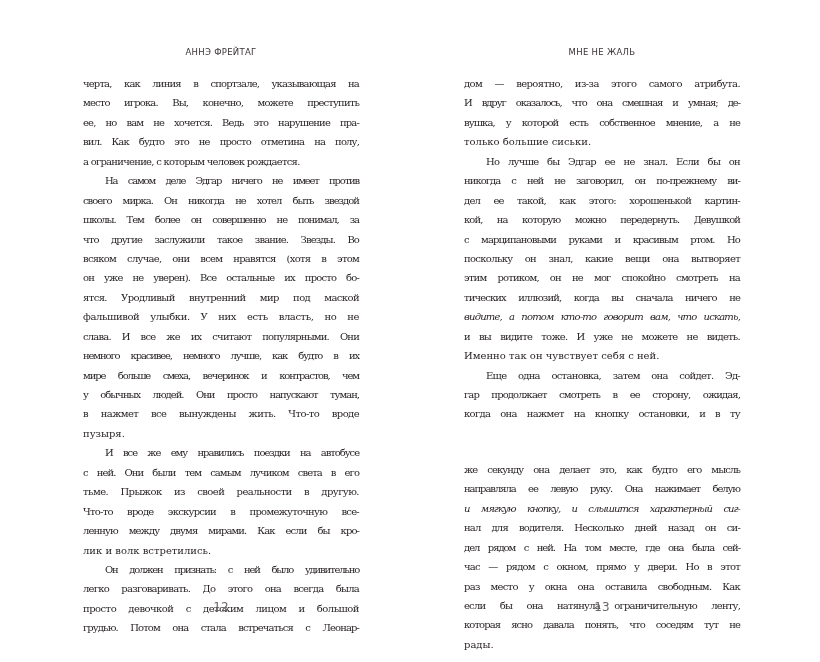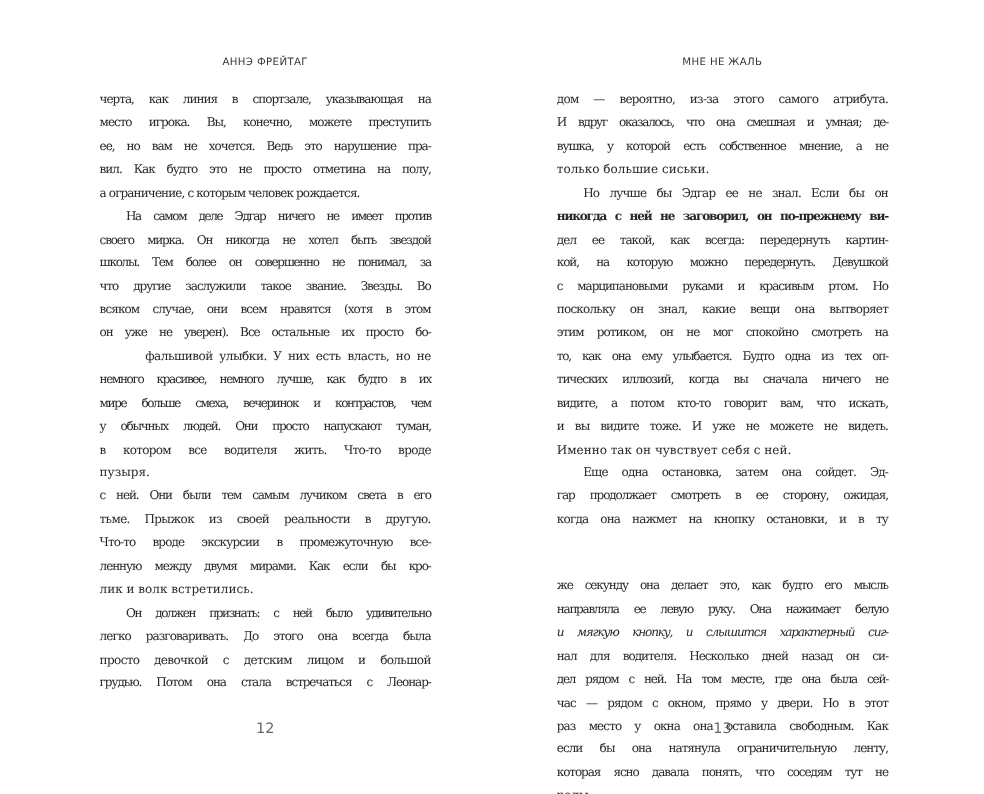--- a/index.html
+++ b/index.html
@@ -74,26 +74,29 @@
       <span class="line" style="letter-spacing: -0.85px;">место игрока. Вы, конечно, можете преступить</span>
       <span class="line" style="letter-spacing: -0.834px;">ее, но вам не хочется. Ведь это нарушение пра-</span>
       <span class="line" style="letter-spacing: -0.831px;">вил. Как будто это не просто отметина на полу,</span>
       <span class="line last" style="letter-spacing: -0.737px;">а ограничение, с которым человек рождается.</span>
       <span class="line indent" style="letter-spacing: -1.158px;">На самом деле Эдгар ничего не имеет против</span>
       <span class="line" style="letter-spacing: -0.978px;">своего мирка. Он никогда не хотел быть звездой</span>
       <span class="line" style="letter-spacing: -1.081px;">школы. Тем более он совершенно не понимал, за</span>
       <span class="line" style="letter-spacing: -0.88px;">что другие заслужили такое звание. Звезды. Во</span>
       <span class="line" style="letter-spacing: -0.75px;">всяком случае, они всем нравятся (хотя в этом</span>
       <span class="line" style="letter-spacing: -0.828px;">он уже не уверен). Все остальные их просто бо-</span>
-      <span class="line" style="letter-spacing: -0.394px; margin-left: 38px;">фальшивой улыбки. У них есть власть, но не</span>
+      <span class="line" style="letter-spacing: -0.599px;">ятся. Уродливый внутренний мир под маской</span>
+      <span class="line" style="letter-spacing: -0.394px;">фальшивой улыбки. У них есть власть, но не</span>
+      <span class="line" style="letter-spacing: -0.812px;">слава. И все же их считают популярными. Они</span>
       <span class="line" style="letter-spacing: -1.131px;">немного красивее, немного лучше, как будто в их</span>
       <span class="line" style="letter-spacing: -1.133px;">мире больше смеха, вечеринок и контрастов, чем</span>
       <span class="line" style="letter-spacing: -1.016px;">у обычных людей. Они просто напускают туман,</span>
-      <span class="line" style="letter-spacing: -0.576px;">в котором все водителя жить. Что-то вроде</span>
+      <span class="line" style="letter-spacing: -0.576px;">в нажмет все вынуждены жить. Что-то вроде</span>
       <span class="line last">пузыря.</span>
+      <span class="line indent" style="letter-spacing: -1.048px;">И все же ему нравились поездки на автобусе</span>
       <span class="line" style="letter-spacing: -0.929px;">с ней. Они были тем самым лучиком света в его</span>
       <span class="line" style="letter-spacing: -0.541px;">тьме. Прыжок из своей реальности в другую.</span>
       <span class="line" style="letter-spacing: -0.745px;">Что-то вроде экскурсии в промежуточную все-</span>
       <span class="line" style="letter-spacing: -0.903px;">ленную между двумя мирами. Как если бы кро-</span>
       <span class="line last">лик и волк встретились.</span>
       <span class="line indent" style="letter-spacing: -1.167px;">Он должен признать: с ней было удивительно</span>
       <span class="line" style="letter-spacing: -0.76px;">легко разговаривать. До этого она всегда была</span>
       <span class="line" style="letter-spacing: -0.516px;">просто девочкой с детским лицом и большой</span>
       <span class="line" style="letter-spacing: -0.89px;">грудью. Потом она стала встречаться с Леонар-</span>
     </div>
@@ -101,29 +104,28 @@
 </div>
 
 <div class="page page-right">
   <div class="running-head">МНЕ НЕ ЖАЛЬ</div>
   <div class="body-text">
       <span class="line" style="letter-spacing: -0.593px;">дом — вероятно, из-за этого самого атрибута.</span>
       <span class="line" style="letter-spacing: -1.039px;">И вдруг оказалось, что она смешная и умная; де-</span>
       <span class="line" style="letter-spacing: -0.914px;">вушка, у которой есть собственное мнение, а не</span>
       <span class="line last">только большие сиськи.</span>
       <span class="line indent" style="letter-spacing: -0.695px;">Но лучше бы Эдгар ее не знал. Если бы он</span>
-      <span class="line" style="letter-spacing: -0.961px; font-weight: bold;">никогда с ней не заговорил, он по-прежнему ви-</span>
-      <span class="line" style="letter-spacing: -0.764px;">дел ее такой, как всегда: передернуть картин-</span>
+      <span class="line" style="letter-spacing: -0.961px;">никогда с ней не заговорил, он по-прежнему ви-</span>
+      <span class="line" style="letter-spacing: -0.764px;">дел ее такой, как этого: хорошенькой картин-</span>
       <span class="line" style="letter-spacing: -0.93px;">кой, на которую можно передернуть. Девушкой</span>
       <span class="line" style="letter-spacing: -0.885px;">с марципановыми руками и красивым ртом. Но</span>
       <span class="line" style="letter-spacing: -0.67px;">поскольку он знал, какие вещи она вытворяет</span>
       <span class="line" style="letter-spacing: -0.788px;">этим ротиком, он не мог спокойно смотреть на</span>
-      <span class="line" style="letter-spacing: -0.956px;">то, как она ему улыбается. Будто одна из тех оп-</span>
       <span class="line" style="letter-spacing: -0.881px;">тических иллюзий, когда вы сначала ничего не</span>
-      <span class="line" style="letter-spacing: -0.813px;">видите, а потом кто-то говорит вам, что искать,</span>
+      <span class="line" style="letter-spacing: -0.813px; font-style: italic;">видите, а потом кто-то говорит вам, что искать,</span>
       <span class="line" style="letter-spacing: -0.741px;">и вы видите тоже. И уже не можете не видеть.</span>
       <span class="line last">Именно так он чувствует себя с ней.</span>
       <span class="line indent" style="letter-spacing: -0.719px;">Еще одна остановка, затем она сойдет. Эд-</span>
       <span class="line" style="letter-spacing: -0.899px;">гар продолжает смотреть в ее сторону, ожидая,</span>
       <span class="line" style="letter-spacing: -0.665px;">когда она нажмет на кнопку остановки, и в ту</span>
       <span class="line" style="letter-spacing: -0.899px; margin-top: 36px;">же секунду она делает это, как будто его мысль</span>
       <span class="line" style="letter-spacing: -1.067px;">направляла ее левую руку. Она нажимает белую</span>
       <span class="line" style="letter-spacing: -0.966px; font-style: italic;">и мягкую кнопку, и слышится характерный сиг-</span>
       <span class="line" style="letter-spacing: -0.815px;">нал для водителя. Несколько дней назад он си-</span>
       <span class="line" style="letter-spacing: -1.031px;">дел рядом с ней. На том месте, где она была сей-</span>

